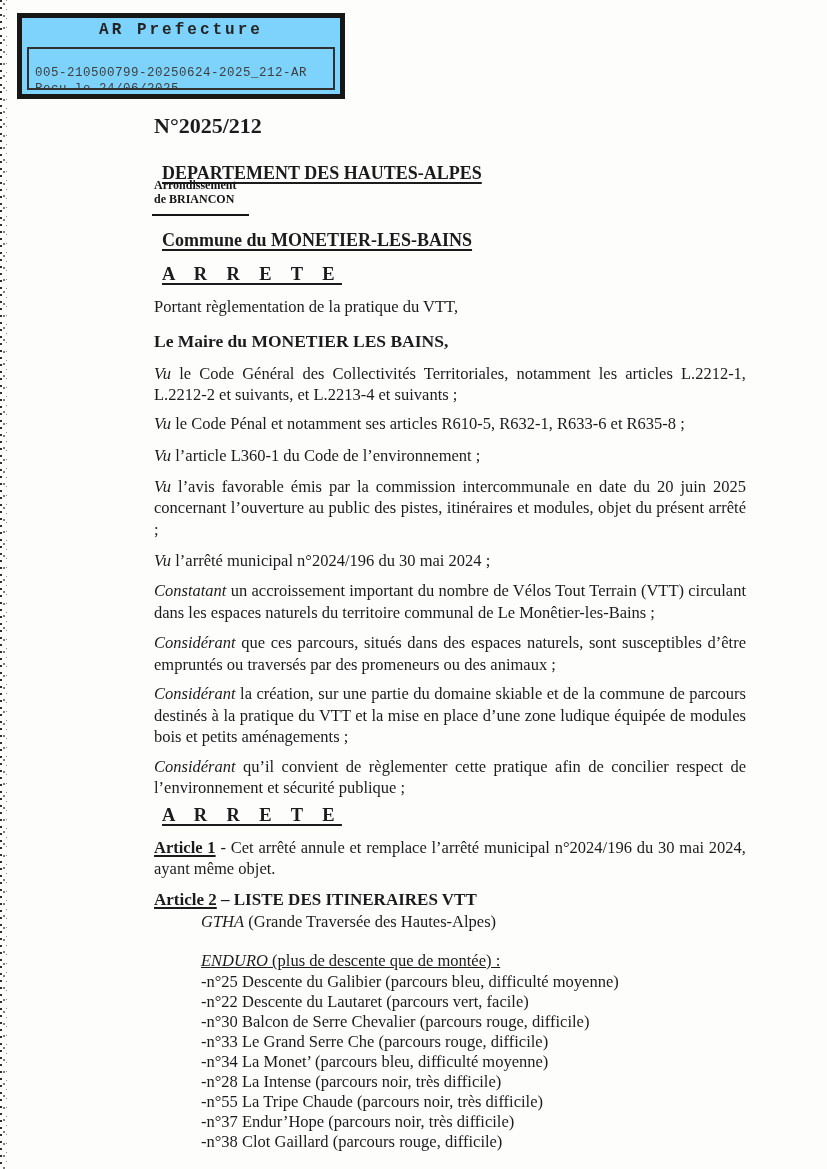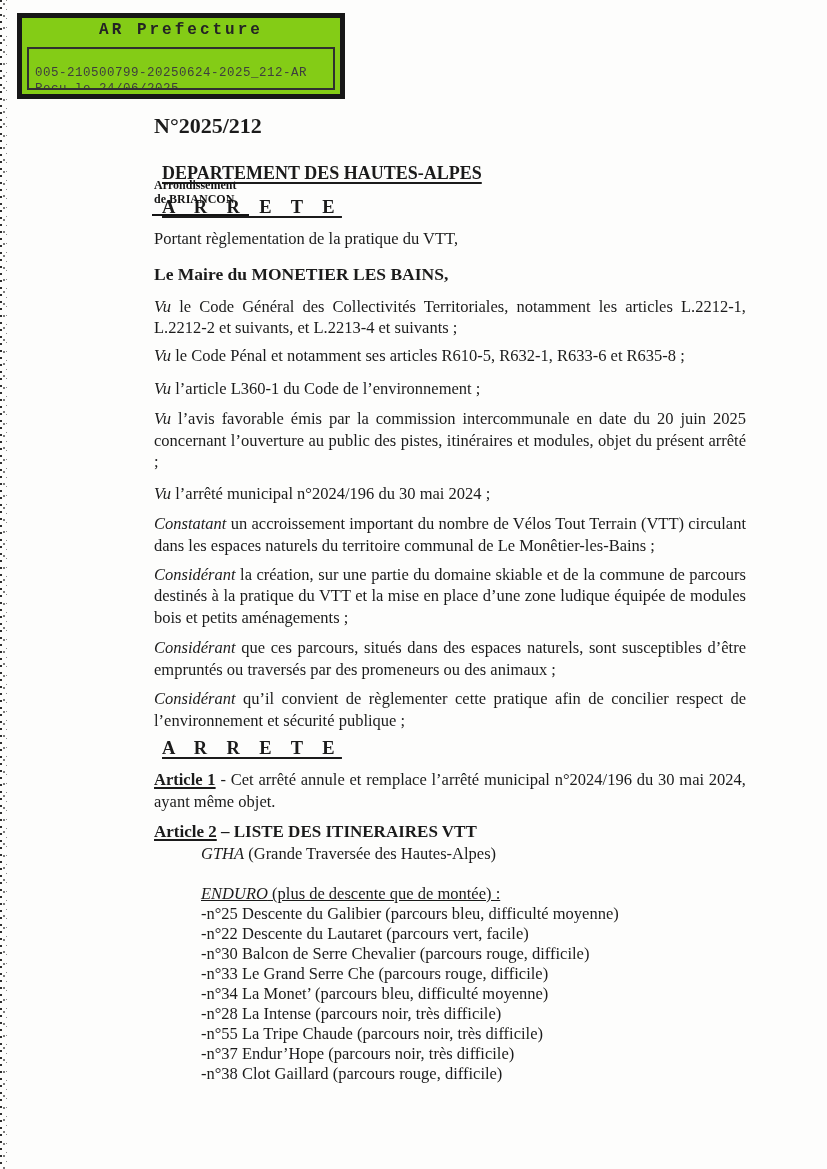--- a/index.html
+++ b/index.html
@@ -17,21 +17,21 @@
     position:absolute; left:0; top:0; width:8px; height:100%;
     background:
       repeating-linear-gradient(to bottom, rgba(10,10,10,.85) 0 2px, transparent 2px 7px) 0 0 / 2px 100% repeat-y,
       repeating-linear-gradient(to bottom, transparent 0 3px, rgba(20,20,20,.55) 3px 5px, transparent 5px 12px) 3px 0 / 2px 100% repeat-y,
       repeating-linear-gradient(to bottom, rgba(0,0,0,.45) 0 1px, transparent 1px 9px) 6px 0 / 1px 100% repeat-y;
     background-repeat:no-repeat;
   }
   
   .stamp {
     position:absolute; left:17px; top:13px; width:328px; height:86px;
-    border:5px solid #171717; background:#84cc16; box-sizing:border-box;
+    border:5px solid #171717; background:#7dd3fc; box-sizing:border-box;
     font-family:"Liberation Mono", "DejaVu Sans Mono", monospace;
   }
   .stamp-title {
     text-align:center; font-weight:bold; font-size:16px; letter-spacing:3px;
     margin-top:3px; color:#242424;
   }
   .stamp-inner {
     position:absolute; left:5px; right:5px; top:29px; bottom:4px;
     border:2px solid #303030; padding:16px 6px;
     font-size:12.5px; line-height:16px; color:#3e3e3e; letter-spacing:.5px;
@@ -79,20 +79,23 @@
     <div class="title-center" style="margin-top:21px;">
       <span class="u">DEPARTEMENT DES HAUTES-ALPES</span>
     </div>
 
     <div class="arrond">
       <div>Arrondissement</div>
       <div>de BRIANCON</div>
     </div>
     <div class="arrond-line"></div>
 
+    <div class="title-center" style="margin-top:44px;">
+      <span class="u">Commune du MONETIER-LES-BAINS</span>
+    </div>
 
     <div class="title-center" style="margin-top:10px;">
       <span class="u arrete-word">A R R E T E</span>
     </div>
 
     <p class="para" style="margin-top:9px;">Portant règlementation de la pratique du VTT,</p>
 
     <p class="para mayor" style="margin-top:13px;">Le Maire du MONETIER LES BAINS,</p>
 
     <p class="para just" style="margin-top:10px;"><i>Vu</i><span> le Code Général des Collectivités Territoriales, notamment les articles L.2212-1, L.2212-2 et suivants, et L.2213-4 et suivants ;</span></p>
@@ -100,23 +103,23 @@
     <p class="para just" style="margin-top:7px;"><i>Vu</i><span> le Code Pénal et notamment ses articles R610-5, R632-1, R633-6 et R635-8 ;</span></p>
 
     <p class="para just" style="margin-top:11px;"><i>Vu</i><span> l’article L360-1 du Code de l’environnement ;</span></p>
 
     <p class="para just" style="margin-top:9px;"><i>Vu</i><span> l’avis favorable émis par la commission intercommunale en date du 20 juin 2025 concernant l’ouverture au public des pistes, itinéraires et modules, objet du présent arrêté ;</span></p>
 
     <p class="para just" style="margin-top:10px;"><i>Vu</i><span> l’arrêté municipal n°2024/196 du 30 mai 2024 ;</span></p>
 
     <p class="para just" style="margin-top:9px;"><i>Constatant</i><span> un accroissement important du nombre de Vélos Tout Terrain (VTT) circulant dans les espaces naturels du territoire communal de Le Monêtier-les-Bains ;</span></p>
 
+    <p class="para just" style="margin-top:9px;"><i>Considérant</i><span> que ces parcours, situés dans des espaces naturels, sont susceptibles d’être empruntés ou traversés par des promeneurs ou des animaux ;</span></p>
+
     <p class="para just" style="margin-top:8px;"><i>Considérant</i><span> la création, sur une partie du domaine skiable et de la commune de parcours destinés à la pratique du VTT et la mise en place d’une zone ludique équipée de modules bois et petits aménagements ;</span></p>
-
-    <p class="para just" style="margin-top:9px;"><i>Considérant</i><span> que ces parcours, situés dans des espaces naturels, sont susceptibles d’être empruntés ou traversés par des promeneurs ou des animaux ;</span></p>
 
     <p class="para just" style="margin-top:8px;"><i>Considérant</i><span> qu’il convient de règlementer cette pratique afin de concilier respect de l’environnement et sécurité publique ;</span></p>
 
     <div class="title-center" style="margin-top:5px;">
       <span class="u arrete-word">A R R E T E</span>
     </div>
 
     <p class="para just" style="margin-top:9px;"><span class="lead-u">Article 1</span><span> - Cet arrêté annule et remplace l’arrêté municipal n°2024/196 du 30 mai 2024, ayant même objet.</span></p>
 
     <p class="para art2" style="margin-top:9px;"><span class="lead-u">Article 2</span><span> – LISTE DES ITINERAIRES VTT</span></p>

